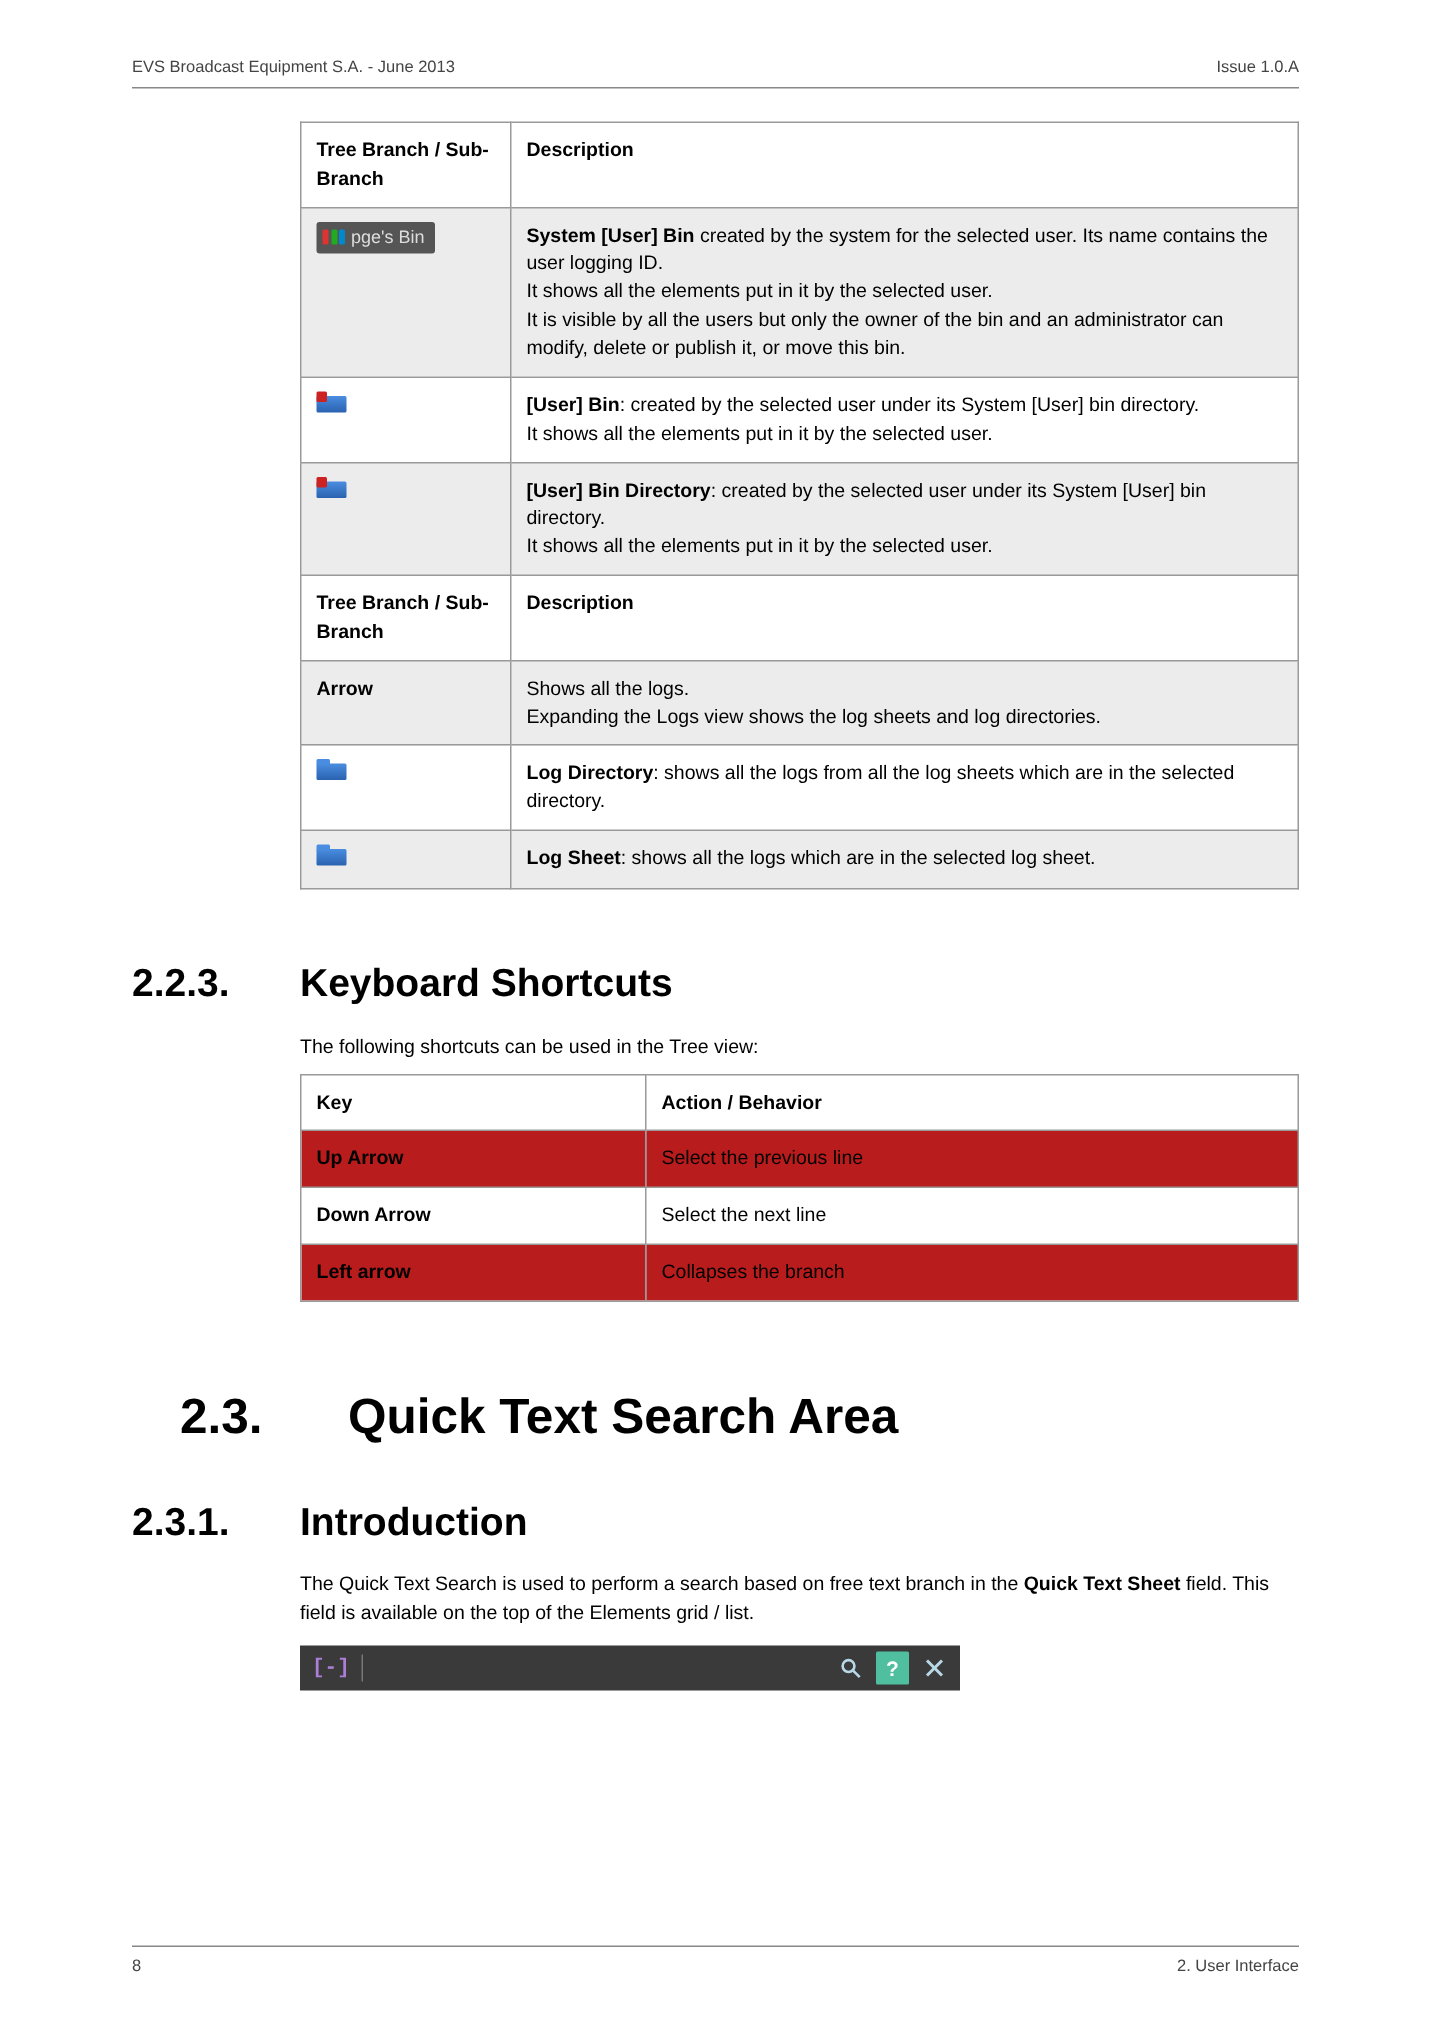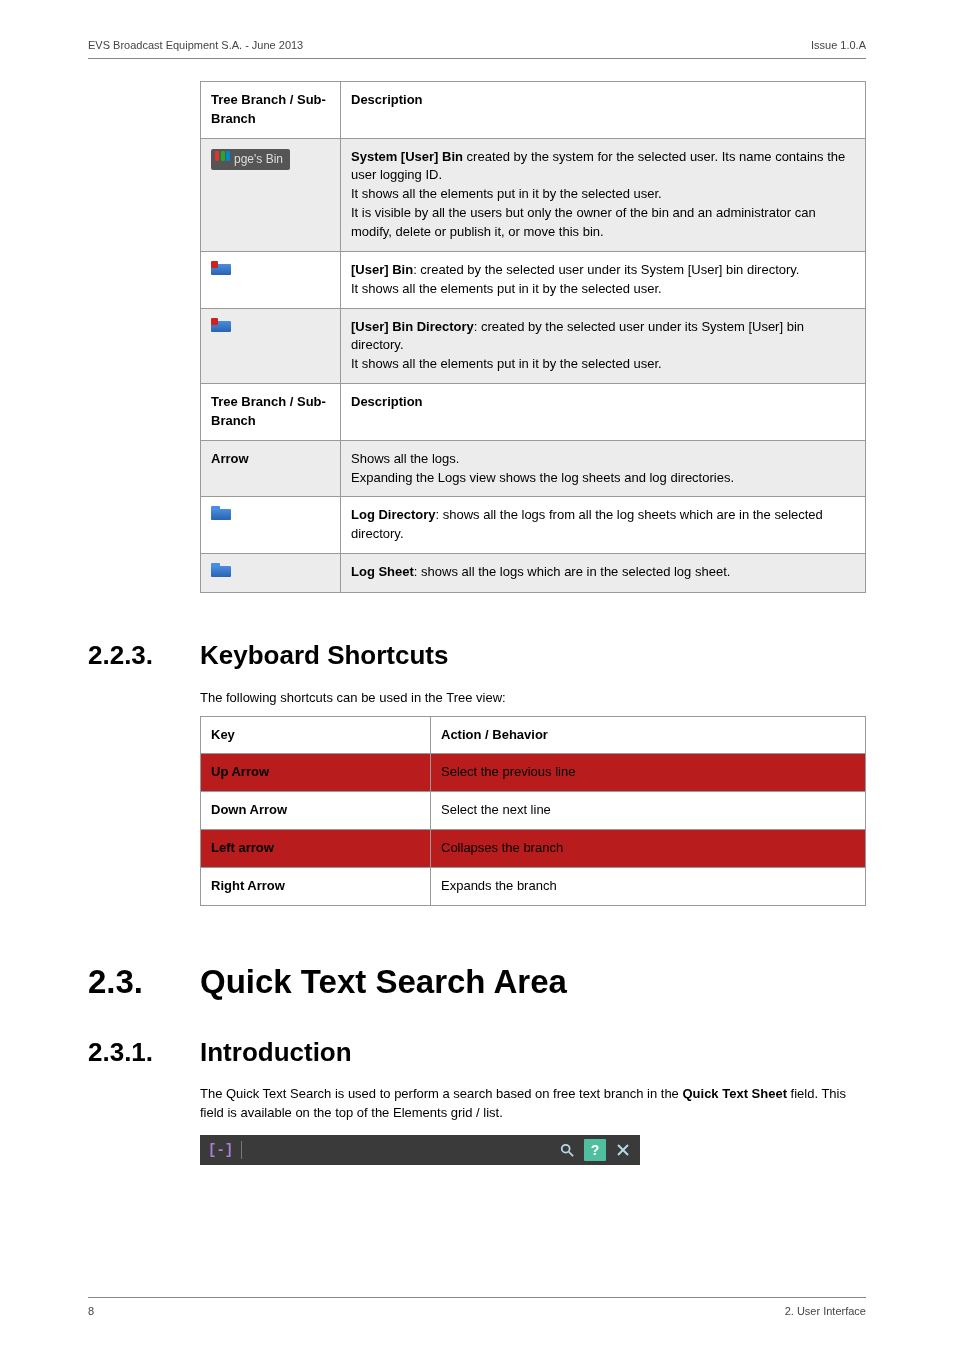--- a/index.html
+++ b/index.html
@@ -45,21 +45,21 @@
   }
   .desc-table th {
     background: #fff;
     font-weight: bold;
   }
   .desc-table .row-even td { background: #ececec; }
   .desc-table .head-row th { background: #fff; }
   .col1 { width: 140px; }
   .bin-badge {
     display: inline-flex;
-    align-items: flex-start;
+    align-items: center;
     background: #555;
     color: #ddd;
     font-size: 12px;
     padding: 2px 7px 2px 4px;
     border-radius: 2px;
     gap: 4px;
   }
   .bin-badge .dots { display: inline-flex; gap: 1.5px; }
   .bin-badge .dot { width: 4px; height: 10px; border-radius: 1px; }
   .dot.r { background: #d33; }
@@ -127,20 +127,21 @@
     display: flex;
     align-items: baseline;
     margin-top: 52px;
     margin-bottom: 28px;
   }
   .h1-num {
     width: 112px;
     font-size: 33px;
     font-weight: bold;
     flex-shrink: 0;
+    margin-left: 32px;
   }
   .h1-title {
     font-size: 33px;
     font-weight: bold;
   }
   .body-text {
     margin-left: 112px;
     margin-bottom: 8px;
   }
   .kv-table {
@@ -317,24 +318,20 @@
       <td><b>Up Arrow</b></td>
       <td>Select the previous line</td>
     </tr>
     <tr>
       <td><b>Down Arrow</b></td>
       <td>Select the next line</td>
     </tr>
     <tr class="row-even">
       <td><b>Left arrow</b></td>
       <td>Collapses the branch</td>
-    </tr>
-    <tr>
-      <td><b>Right Arrow</b></td>
-      <td>Expands the branch</td>
     </tr>
   </tbody>
     </table>
 
   <div class="h1-row">
     <div class="h1-num">2.3.</div>
     <div class="h1-title">Quick Text Search Area</div>
   </div>
 
   <div class="h2-row" style="margin-top:10px;">

